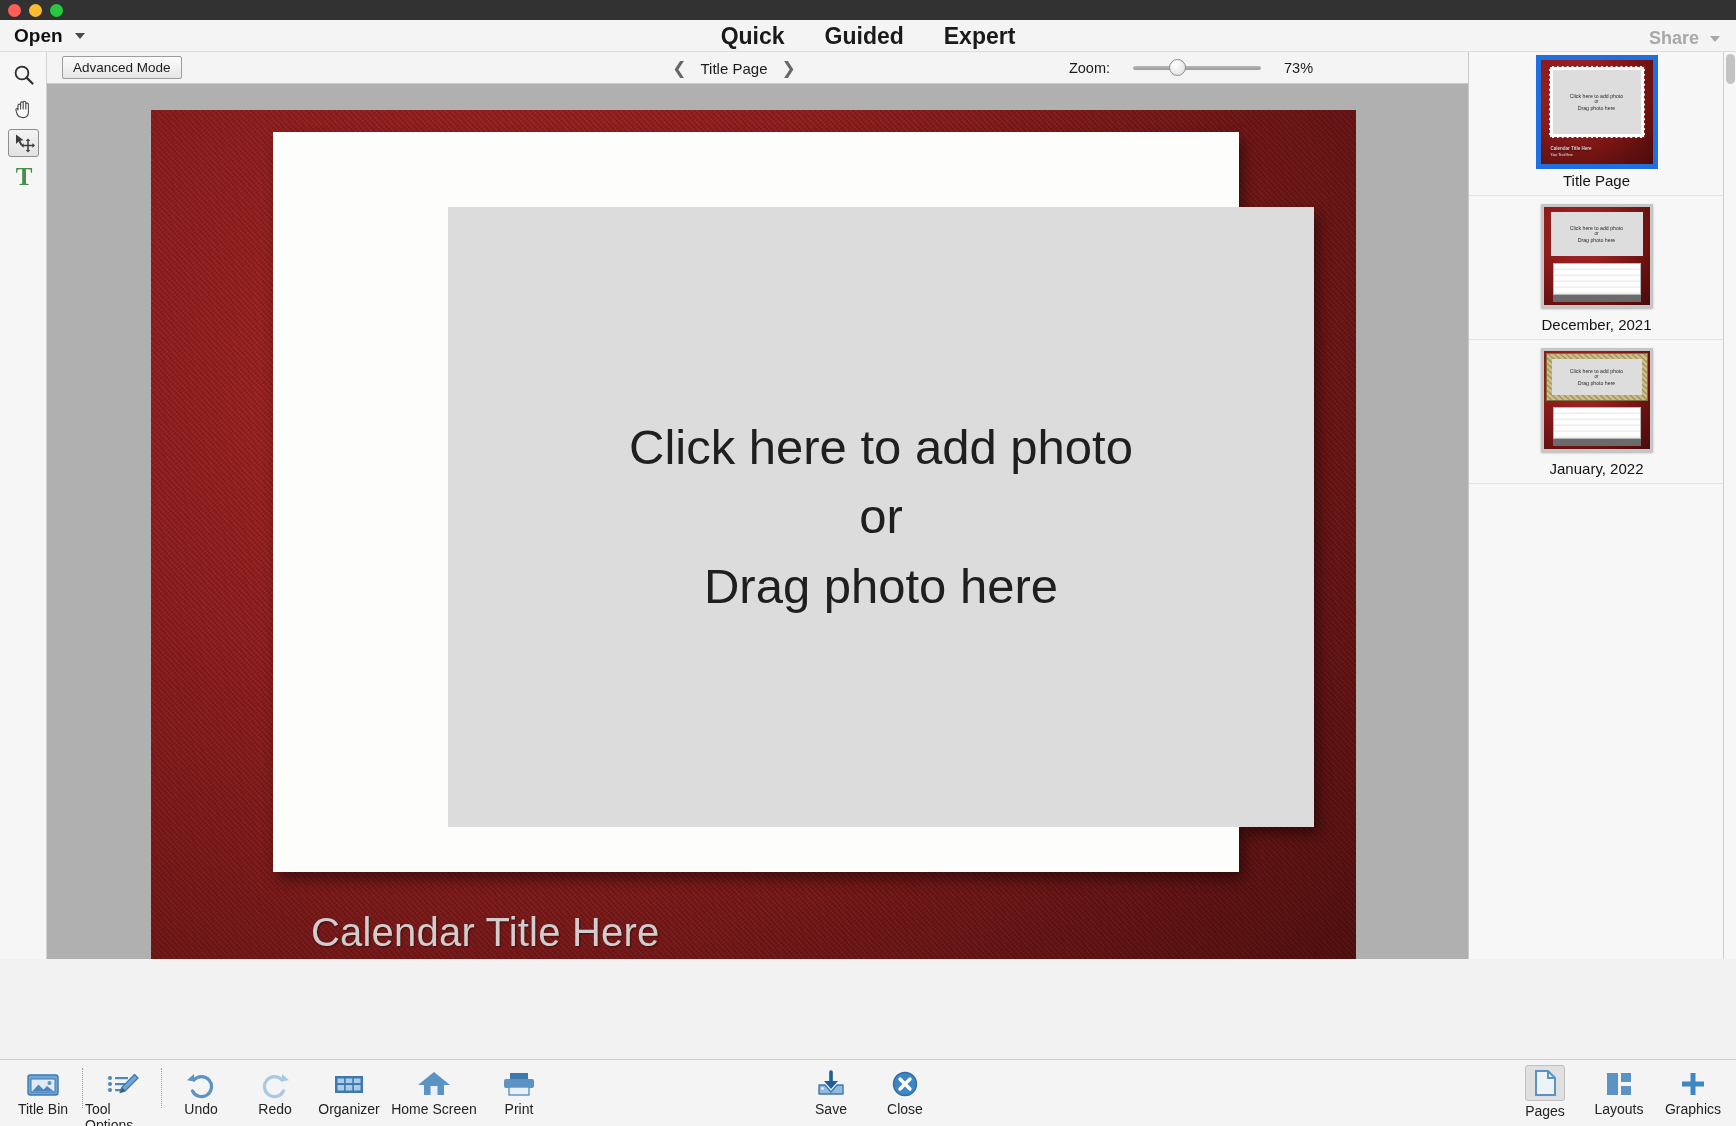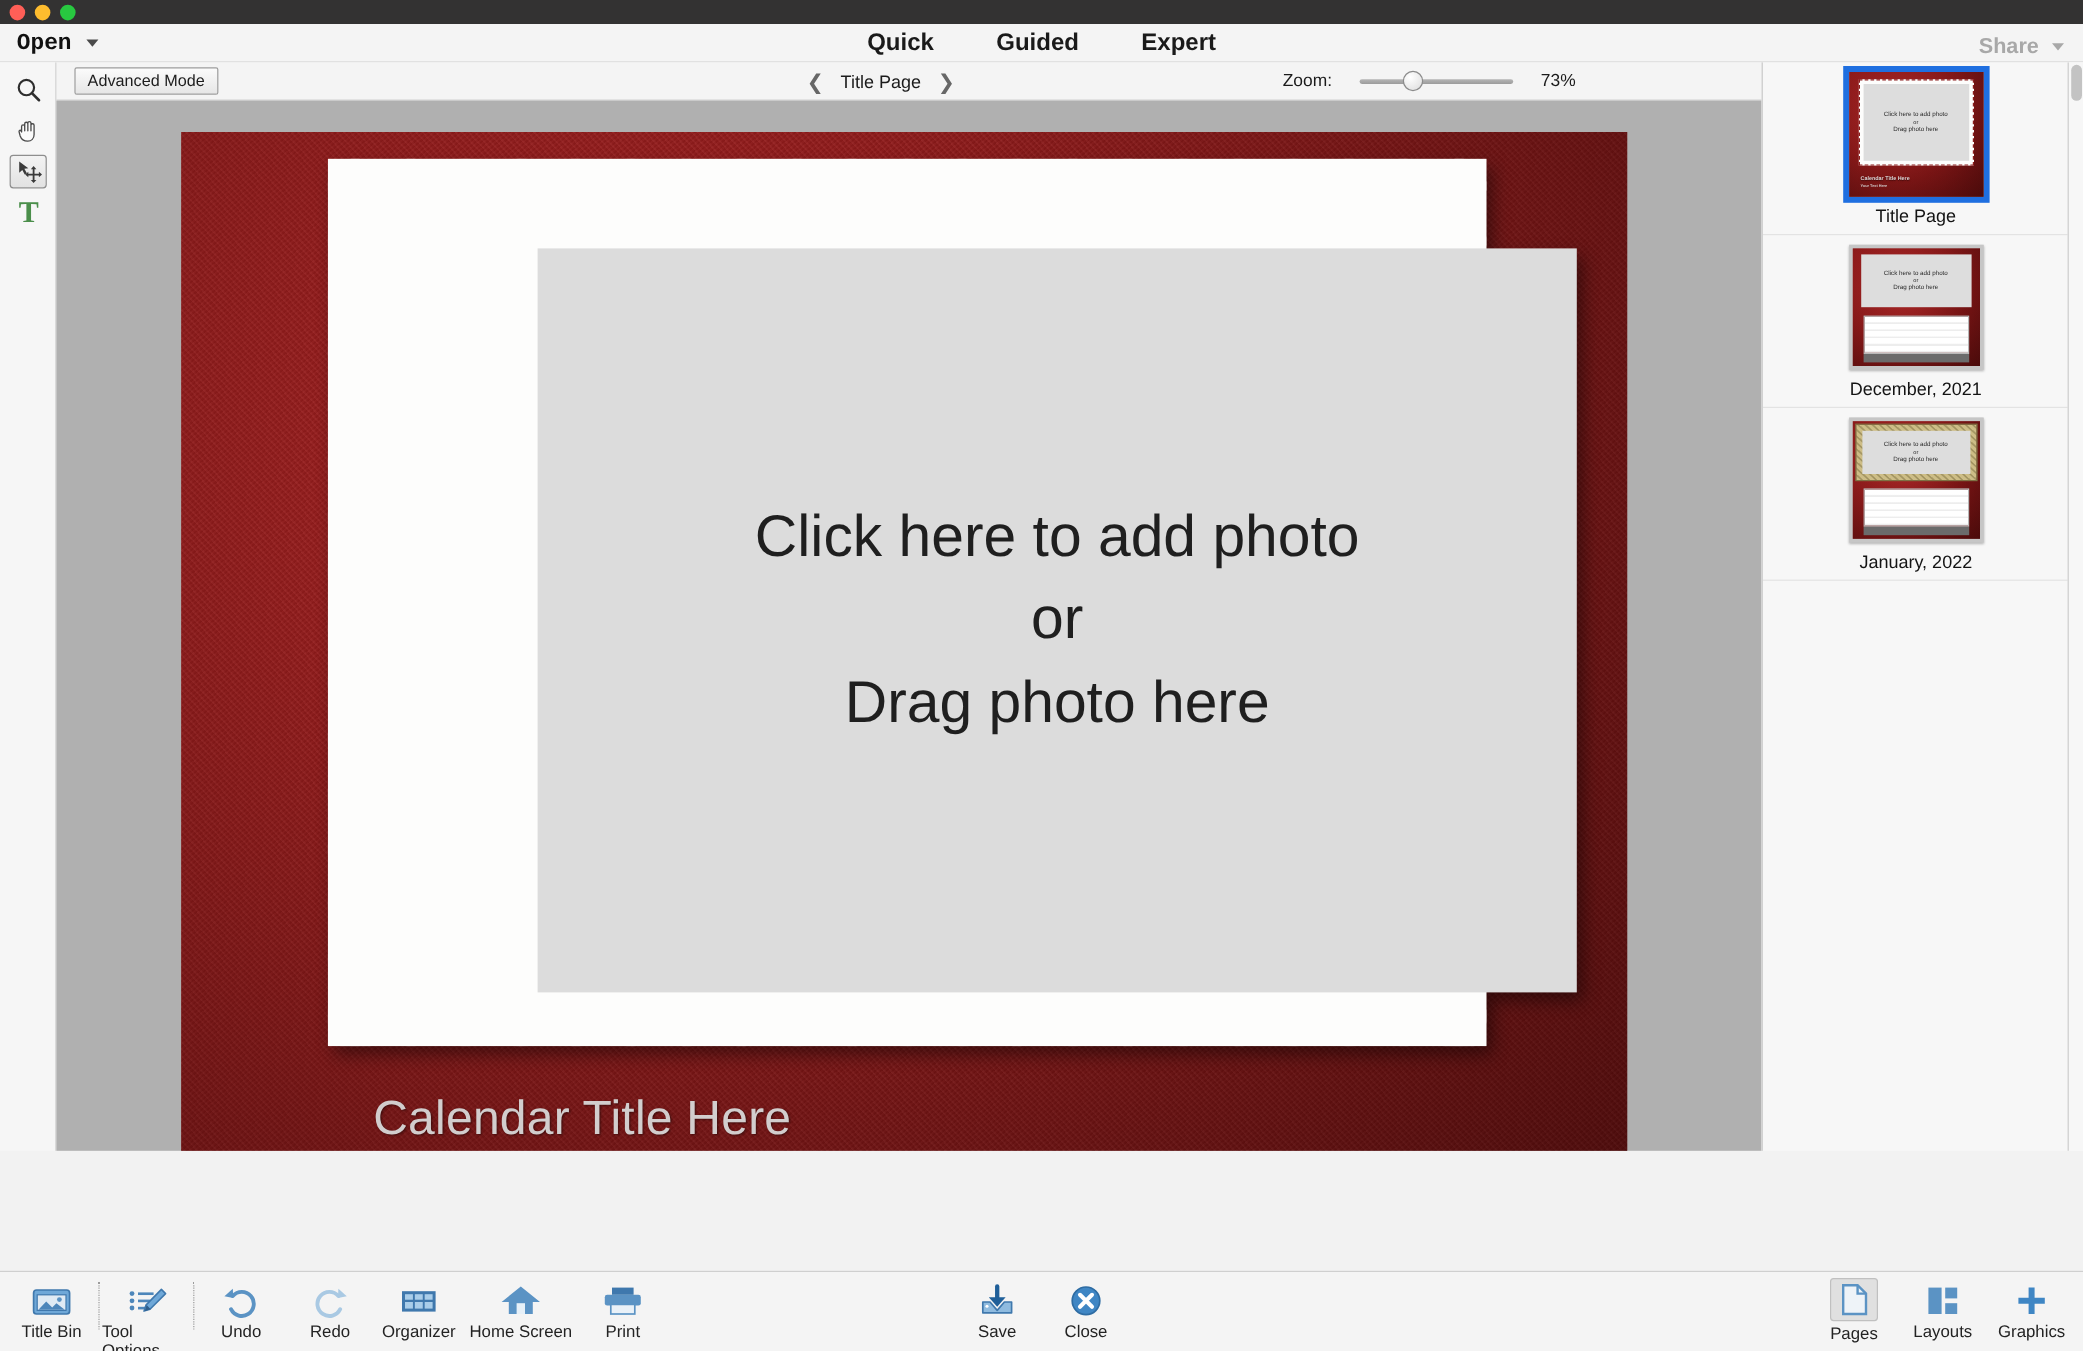--- a/index.html
+++ b/index.html
@@ -25,33 +25,32 @@
   #menubar {
     position: absolute; left: 0; top: 20px; width: 1736px; height: 32px;
     background: #f4f4f4;
     border-bottom: 1px solid #dcdcdc;
   }
   #open-btn {
     position: absolute; left: 14px; top: 2px;
     display: flex; align-items: center; gap: 12px;
     font-size: 19px; font-weight: bold; color: #111;
     height: 28px;
-    font-family: Liberation Mono, monospace;
   }
   .caret-down {
     width: 0; height: 0;
     border-left: 5px solid transparent;
     border-right: 5px solid transparent;
     border-top: 6px solid #4a4a4a;
     display: inline-block;
   }
   #modes {
     position: absolute; left: 0; top: 0; width: 1736px; height: 32px;
-    display: flex; align-items: center; justify-content: center; gap: 52px;
-    font-size: 20px; font-weight: bold; color: #1a1a1a;
+    display: flex; align-items: center; justify-content: center; gap: 40px;
+    font-size: 23px; font-weight: bold; color: #1a1a1a;
   }
   .mode-tab { cursor: default; }
   #create-btn {
     position: absolute; right: 116px; top: 3px;
     height: 31px; padding: 0 12px;
     background: #4c4c4c; color: #fff;
     font-size: 18px; font-weight: bold;
     display: flex; align-items: center; gap: 11px; margin-top: 36px;
   }
   #create-btn .caret-down { border-top-color: #fff; }

